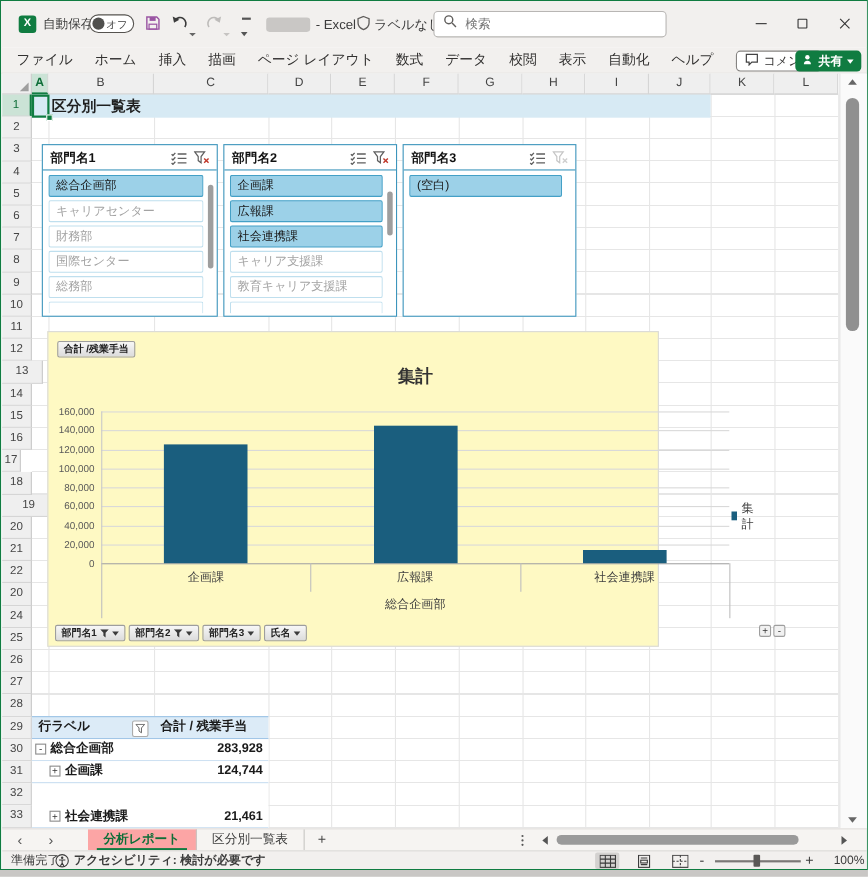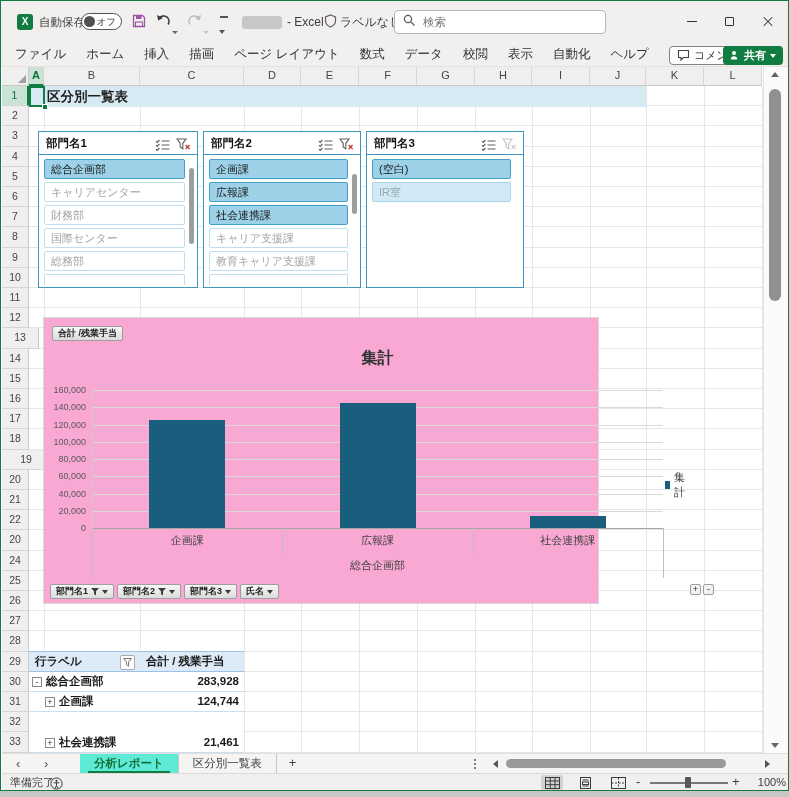--- a/index.html
+++ b/index.html
@@ -52,21 +52,21 @@
 .sl-ms{position:absolute;right:27px;top:5px;cursor:pointer}
 .sl-clear{position:absolute;right:6px;top:5px;cursor:pointer}
 .sl-items{position:absolute;left:5px;right:12px;top:27px;bottom:0;overflow:hidden}
 .sl-item{height:20px;margin-bottom:3px;border-radius:2px;font-size:11px;line-height:18px;padding-left:6px;white-space:nowrap;overflow:hidden}
 .sl-item.sel{background:#9CD1E8;border:1px solid #44A0C6;color:#1a1a1a}
 .sl-item.uns{background:#fff;border:1px solid #BFDFEE;color:#A3A3A3}
 .sl-item.selnd{background:#D2EAF5;border:1px solid #A8D4E8;color:#97A6AD}
 .sl-item.partial{height:11px;background:#fff;border:1px solid #BFDFEE;border-bottom:none;border-radius:2px 2px 0 0}
 .sl-thumb{position:absolute;right:3px;width:5px;border-radius:2.5px;background:#9E9E9E;z-index:3}
 
-#chart{position:absolute;left:42px;top:316px;width:556px;height:287px;background:#f9a8d4;border:1px solid #D9D9D9;z-index:2}
+#chart{position:absolute;left:42px;top:300px;width:556px;height:287px;background:#fef9c3;border:1px solid #D9D9D9;z-index:2}
 .fbtn{display:inline-flex;align-items:center;gap:3px;height:15px;padding:0 5px;background:linear-gradient(#F7F7F7,#DCDCDC);border:1px solid #9E9E9E;border-radius:2px;font-size:9px;font-weight:bold;color:#222;white-space:nowrap}
 #cfield{position:absolute;left:8px;top:8px}
 #ctitle{position:absolute;left:48px;top:30px;width:571px;text-align:center;font-size:16px;font-weight:bold;color:#333}
 .cgrid{position:absolute;background:#D9D9D9}
 .ytick{position:absolute;text-align:right;font-size:9px;color:#595959}
 .cbar{position:absolute;background:#1A5E7E}
 .csep{position:absolute;background:#BFBFBF}
 .ccat{position:absolute;text-align:center;font-size:11px;color:#404040}
 #cgroup{position:absolute;left:48px;top:240px;width:571px;text-align:center;font-size:11px;color:#404040}
 #clegend{position:absolute;left:621px;top:152px;display:flex;align-items:center;gap:4px;font-size:11px;color:#404040}
@@ -86,21 +86,21 @@
 #vthumb{position:absolute;left:768px;top:88px;width:12px;height:212px;background:#909090;border-radius:6px;z-index:3}
 .tri-u{width:0;height:0;border-left:4px solid transparent;border-right:4px solid transparent;border-bottom:5px solid #666}
 .tri-d{width:0;height:0;border-left:4px solid transparent;border-right:4px solid transparent;border-top:5px solid #666}
 .tri-l{width:0;height:0;border-top:4px solid transparent;border-bottom:4px solid transparent;border-right:5px solid #555}
 .tri-r{width:0;height:0;border-top:4px solid transparent;border-bottom:4px solid transparent;border-left:5px solid #555}
 
 #tabbar{position:absolute;left:1px;top:752px;width:786px;height:20px;background:#F6F4F2;border-top:1px solid #E1DFDD;z-index:4}
 .navarr{position:absolute;top:0;font-size:13px;color:#555;line-height:19px}
 #stabs{position:absolute;left:78px;top:0;height:19px;display:flex}
 .stab{position:relative;padding:0 14px;font-size:11.5px;color:#3b3b3b;line-height:18px;border-right:1px solid #C8C6C4;white-space:nowrap}
-.stab.active{background:#5eead4;color:#0E6E38;font-weight:bold}
+.stab.active{background:#fca5a5;color:#0E6E38;font-weight:bold}
 .stab .ul{position:absolute;left:8px;right:8px;bottom:0;height:2px;background:#107C41}
 .stab-plus{padding:0 12px;font-size:13px;color:#444;line-height:18px}
 #vdots{position:absolute;left:472px;top:3px}
 #vdots i{display:block;width:2px;height:2px;background:#555;border-radius:50%;margin:2px 0}
 #hthumb{position:absolute;left:504px;top:5px;width:220px;height:9px;background:#9A9A9A;border-radius:4.5px}
 
 #status{position:absolute;left:1px;top:772px;width:786px;height:18px;background:#F2F0EE;border-top:1px solid #DCDAD8;z-index:4}
 #status .t{position:absolute;font-size:11px;color:#3b3b3b;line-height:17px}
 .viewbtn{position:absolute;top:1px;width:22px;height:15px;display:flex;align-items:center;justify-content:center;border-radius:2px}
 .viewbtn.on{background:#D4D2D0}
@@ -281,21 +281,20 @@
               <path d="M1 10.2l1.2 1.2L4.4 9"></path>
             </g>
           </svg></span>
       <span class="sl-clear"><svg width="15" height="13" viewBox="0 0 15 13">
             <path d="M1 1h9L6.8 5.3V11L4.2 9V5.3Z" fill="none" stroke="#C6C6C6" stroke-width="1.1"></path>
             <path d="M9.6 7l4 4M13.6 7l-4 4" stroke="#CFCFCF" stroke-width="1.3"></path>
           </svg></span>
     </div>
     <div class="sl-items">
         <div class="sl-item sel">(空白)</div>
-        <div class="sl-item selnd">IR室</div>
       </div>
   </div>
 
   <div id="chart">
     <div id="cfield" class="fbtn">
         <span>合計 /残業手当</span>
       </div>
     <div id="ctitle">集計</div>
     <div id="cgroup">総合企画部</div>
     <div id="clegend">
@@ -416,20 +415,21 @@
 
   <div id="status">
     <span class="t" style="left:8px">準備完了</span>
     <span class="abs" style="left:48px;top:2px">
       <svg width="13" height="13" viewBox="0 0 13 13">
           <circle cx="6.5" cy="6.5" r="5.6" fill="none" stroke="#3b3b3b" stroke-width="1"></circle>
           <circle cx="6.5" cy="3.8" r="1.1" fill="#3b3b3b"></circle>
           <path d="M3.6 5.8h5.8M6.5 5.8v3M6.5 8.8l-1.6 2.4M6.5 8.8l1.6 2.4" stroke="#3b3b3b" stroke-width="1" fill="none"></path>
         </svg>
     </span>
+    <span class="t" style="left:65px;font-weight:bold">アクセシビリティ: 検討が必要です</span>
     <div class="viewbtn on" style="left:539px">
       <svg width="15" height="12" viewBox="0 0 15 12">
           <g stroke="#3b3b3b" stroke-width="1" fill="none">
             <rect x="0.5" y="0.5" width="14" height="11"></rect>
             <path d="M0.5 4h14M0.5 7.7h14M5.3 0.5v11M10 0.5v11"></path>
           </g>
         </svg>
     </div>
     <div class="viewbtn" style="left:572px">
       <svg width="15" height="12" viewBox="0 0 15 12">
@@ -489,21 +489,21 @@
     <div class="rowh" style="left: 1px; top: 206.2px; width: 27px; height: 20.2px;">7</div>
     <div class="rowh" style="left: 1px; top: 226.4px; width: 27px; height: 20.2px;">8</div>
     <div class="rowh" style="left: 1px; top: 246.6px; width: 27px; height: 20.2px;">9</div>
     <div class="rowh" style="left: 1px; top: 266.8px; width: 27px; height: 20.2px;">10</div>
     <div class="rowh" style="left: 1px; top: 287px; width: 27px; height: 20.2px;">11</div>
     <div class="rowh" style="left: 1px; top: 307.2px; width: 27px; height: 20.2px;">12</div>
     <div class="rowh" style="left: 1px; top: 327.4px; width: 37px; height: 20.2px;">13</div>
     <div class="rowh" style="left: 1px; top: 347.6px; width: 27px; height: 20.2px;">14</div>
     <div class="rowh" style="left: 1px; top: 367.8px; width: 27px; height: 20.2px;">15</div>
     <div class="rowh" style="left: 1px; top: 388px; width: 27px; height: 20.2px;">16</div>
-    <div class="rowh" style="left: 1px; top: 408.2px; width: 27px; height: 20.2px;">17</div>
+    <div class="rowh" style="left: 1px; top: 408.2px; width: 17px; height: 20.2px;">17</div>
     <div class="rowh" style="left: 1px; top: 428.4px; width: 27px; height: 20.2px;">18</div>
     <div class="rowh" style="left: 1px; top: 448.6px; width: 49px; height: 20.2px;">19</div>
     <div class="rowh" style="left: 1px; top: 468.8px; width: 27px; height: 20.2px;">20</div>
     <div class="rowh" style="left: 1px; top: 489px; width: 27px; height: 20.2px;">21</div>
     <div class="rowh" style="left: 1px; top: 509.2px; width: 27px; height: 20.2px;">22</div>
     <div class="rowh" style="left: 1px; top: 529.4px; width: 27px; height: 20.2px;">20</div>
     <div class="rowh" style="left: 1px; top: 549.6px; width: 27px; height: 20.2px;">24</div>
     <div class="rowh" style="left: 1px; top: 569.8px; width: 27px; height: 20.2px;">25</div>
     <div class="rowh" style="left: 1px; top: 590px; width: 27px; height: 20.2px;">26</div>
     <div class="rowh" style="left: 1px; top: 610.2px; width: 27px; height: 20.2px;">27</div>

